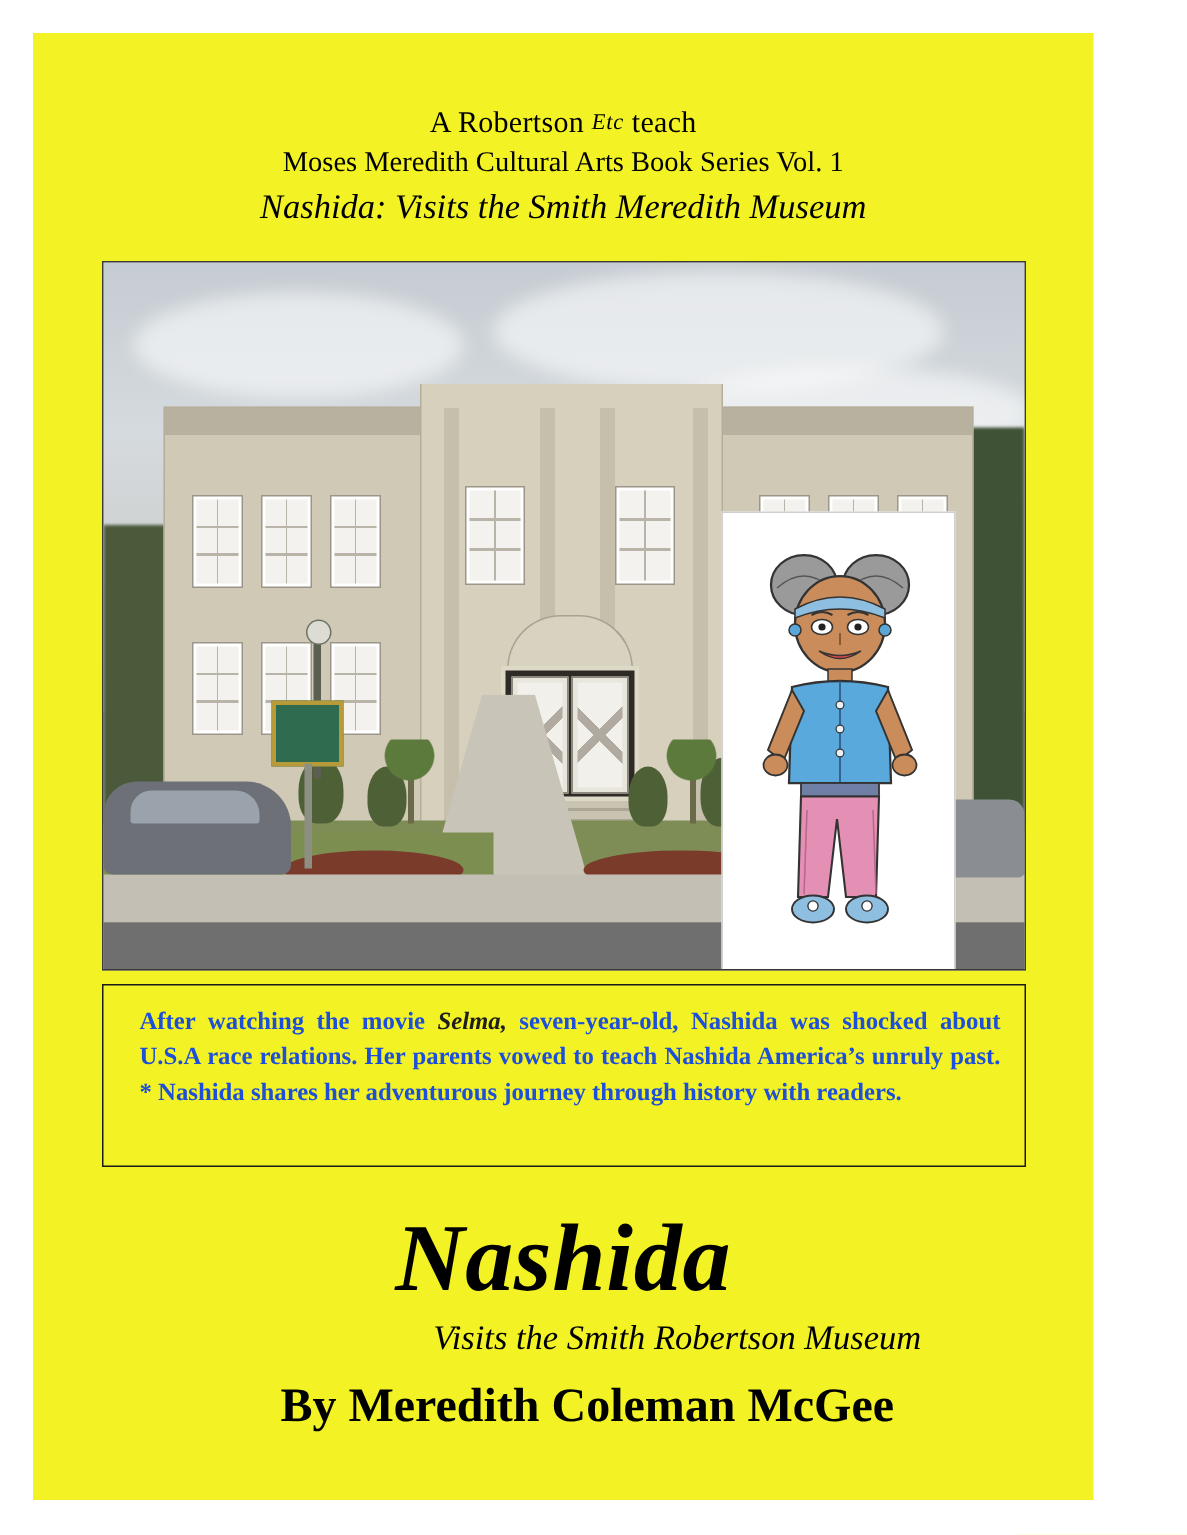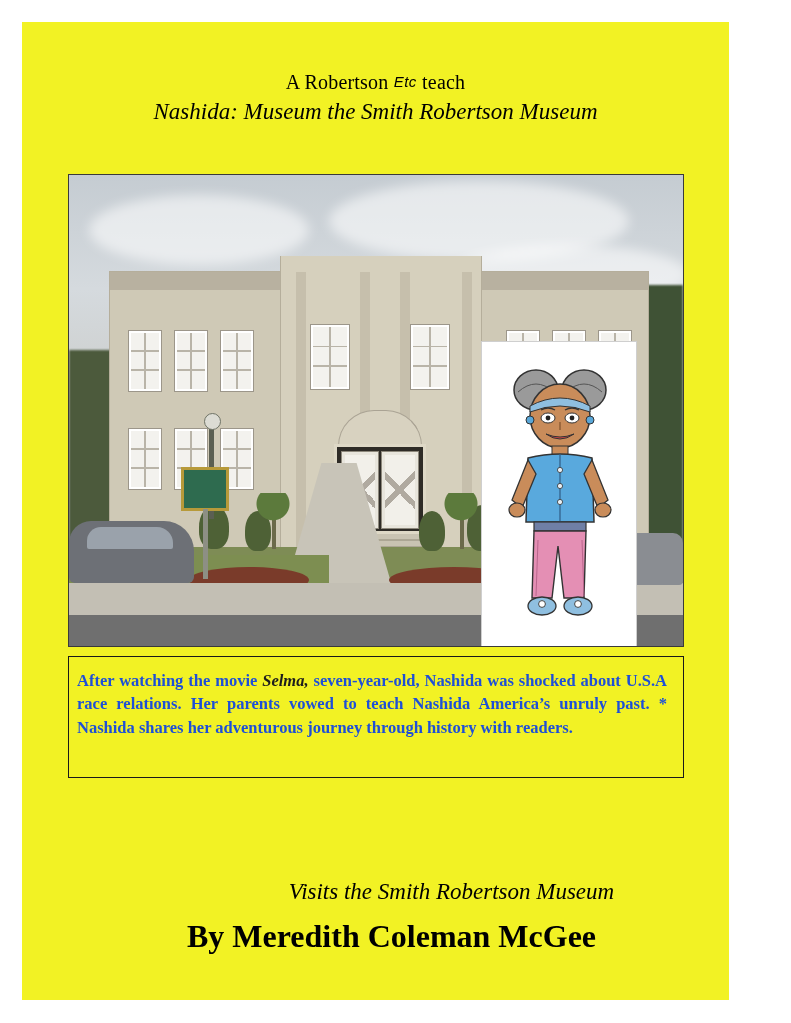--- a/index.html
+++ b/index.html
@@ -40,21 +40,21 @@
     width: 707px;
     text-align: center;
     line-height: 1.25;
   }
   .hdr-line1 {
     font-size: 20px;
     color: #000;
     letter-spacing: 0.2px;
   }
   .hdr-script {
-    font-family: Liberation Sans, sans-serif;
+    font-family: Liberation Serif, serif;
     font-style: italic;
     font-size: 15px;
     letter-spacing: 0.5px;
     vertical-align: 2px;
   }
   .hdr-line2 {
     font-size: 19px;
     color: #000;
     margin-top: 2px;
   }
@@ -330,21 +330,21 @@
 
   
   .blurb {
     position: absolute;
     left: 46px;
     top: 634px;
     width: 616px;
     height: 122px;
     border: 1px solid #1a1a1a;
     box-sizing: border-box;
-    padding: 12px 16px 10px 8px;
+    padding: 12px 16px 10px 24px;
   }
   .blurb p {
     margin: 0;
     font-size: 16.5px;
     font-weight: bold;
     color: #1d4fd8;
     text-align: justify;
     line-height: 1.42;
   }
   .blurb .em {
@@ -392,21 +392,22 @@
 
 <div class="page">
   <div class="cover">
 
     <div class="header">
       <div class="hdr-line1">
         <span>A Robertson</span>
         <span class="hdr-script">Etc</span>
         <span>teach</span>
       </div>
-      <div class="hdr-line3">Nashida: Museum the Smith Robertson Museum</div>
+      <div class="hdr-line2">Moses Meredith Cultural Arts Book Series Vol. 1</div>
+      <div class="hdr-line3">Nashida: Visits the Smith Meredith Museum</div>
     </div>
 
     <div class="photo-frame">
       <div class="sky"></div>
       <div class="cloud" style="left:20px; top:20px; width:220px; height:70px;"></div>
       <div class="cloud" style="left:260px; top:6px; width:300px; height:80px;"></div>
       <div class="cloud" style="left:380px; top:70px; width:240px; height:60px;"></div>
       <div class="cloud" style="left:60px; top:110px; width:260px; height:55px;"></div>
 
       <div class="trees-left"></div>
@@ -530,17 +531,18 @@
 
       </div>
     </div>
 
     <div class="blurb">
       <p>
         <span>After watching the movie </span><span class="em">Selma,</span><span> seven-year-old, Nashida was shocked about U.S.A race relations. Her parents vowed to teach Nashida America’s unruly past. * Nashida shares her adventurous journey through history with readers.</span>
       </p>
     </div>
 
+    <div class="title-main">Nashida</div>
     <div class="title-sub">Visits the Smith Robertson Museum</div>
     <div class="author">By Meredith Coleman McGee</div>
 
   </div>
 </div>
 
 </body></html>

